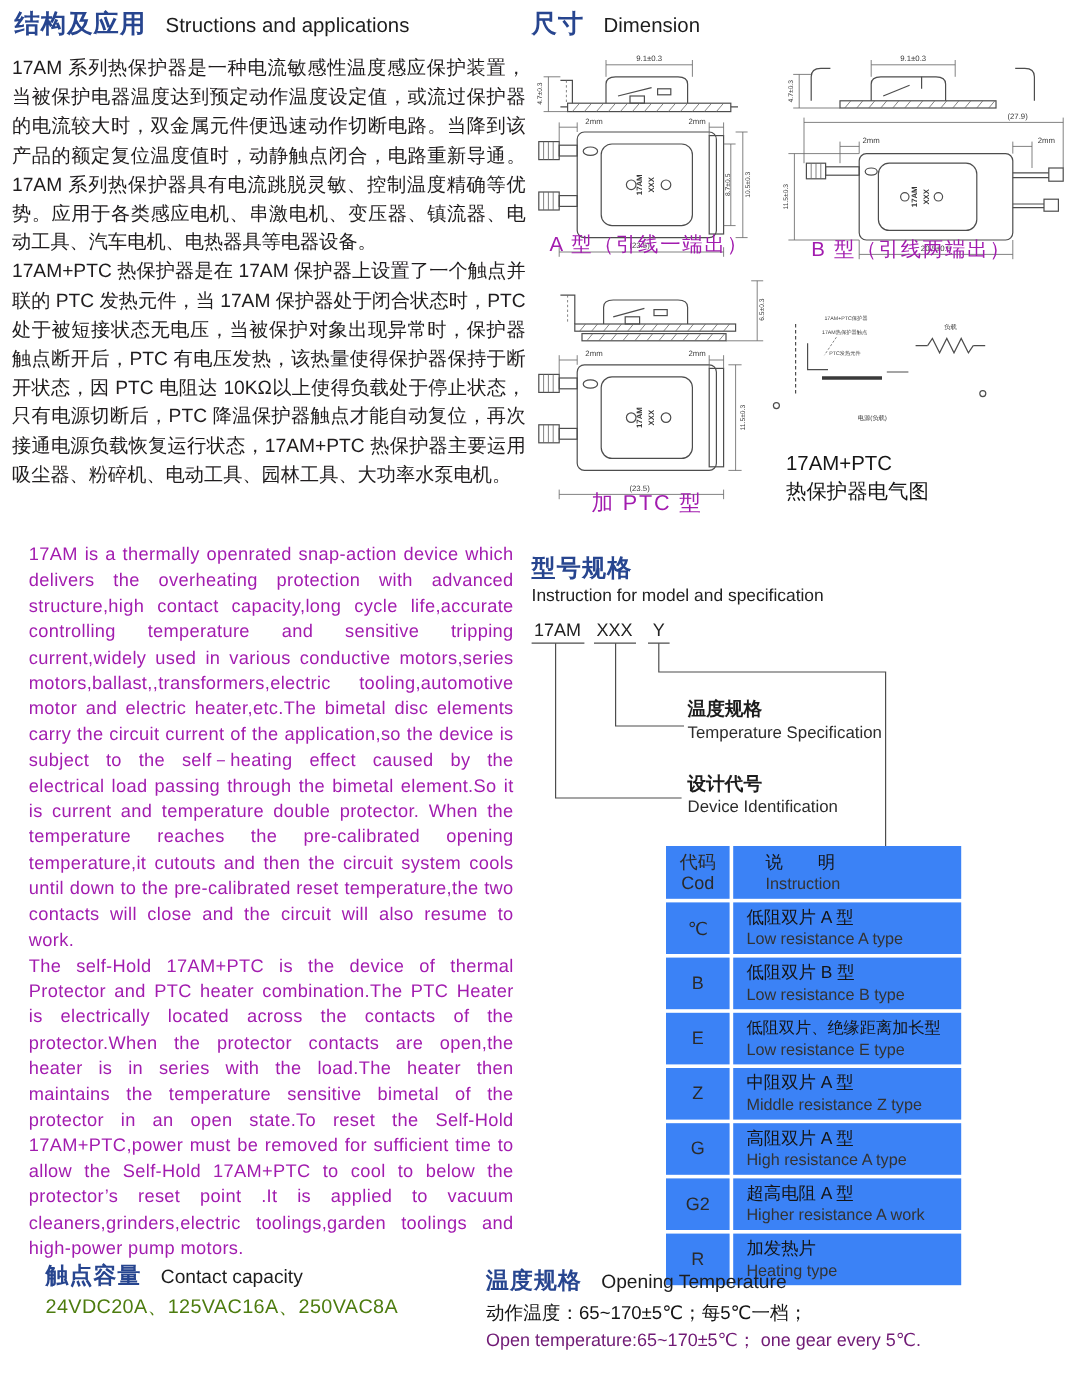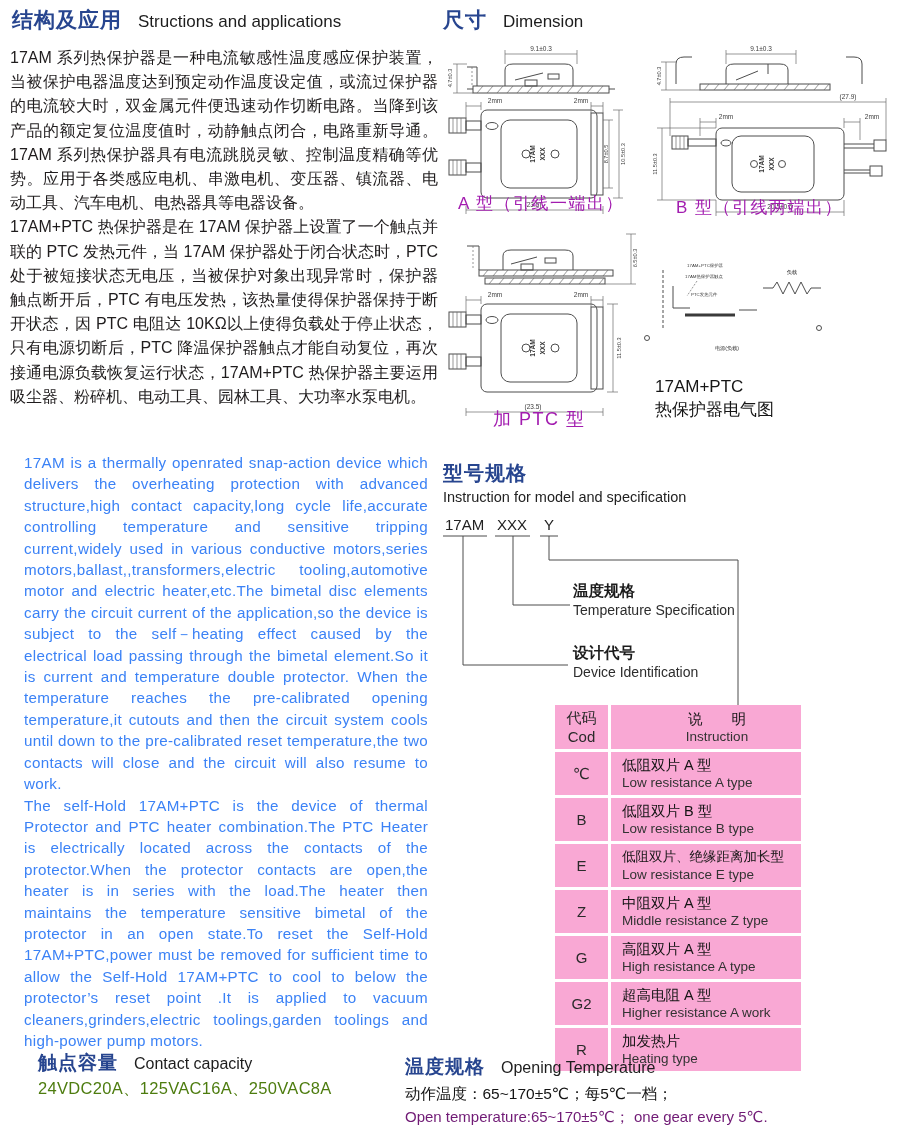--- a/index.html
+++ b/index.html
@@ -8,35 +8,35 @@
   .abs{position:absolute;}
   .sec-head{display:flex;align-items:baseline;gap:16px;white-space:nowrap;}
   .zh-title{color:#27458f;font-weight:bold;font-size:21px;letter-spacing:1px;}
   .en-title{color:#1d1d1d;font-size:17px;}
   .zh-title.small{font-size:19px;}
   .en-title.small{font-size:16px;}
   .cjk-block{left:10px;top:46px;width:428px;font-size:16px;line-height:24.2px;
              text-align:justify;color:#1f1c1d;}
   .cjk-block p{margin:0;}
   .en-block{left:24px;top:452px;width:404px;font-size:15.2px;line-height:21.4px;
-            text-align:justify;letter-spacing:0.3px;color:#3b82f6;}
+            text-align:justify;letter-spacing:0.3px;color:#a21caf;}
   .en-block p{margin:0;}
   .drawing-caption{font-size:17px;color:#a21caf;letter-spacing:1.5px;white-space:nowrap;}
   .circ-caption{width:215px;font-size:17px;color:#161616;line-height:23px;}
   .model-sub{font-size:14.5px;color:#222;margin-top:2px;}
   .spec-table{left:555px;top:705px;width:246px;}
   .t-row{display:grid;grid-template-columns:53px 1fr;gap:3px;margin-bottom:3px;}
-  .t-row > div{background:#f9a8d4;}
+  .t-row > div{background:#3b82f6;}
   .t-code{display:flex;flex-direction:column;align-items:center;justify-content:center;
           font-size:15px;color:#2a2a2a;min-height:39px;}
   .t-desc{padding:2px 5px 2px 11px;display:flex;flex-direction:column;justify-content:center;min-height:39px;}
   .t-desc .zh{font-size:14.5px;color:#141414;line-height:18px;}
   .t-desc .en{font-size:13.5px;color:#333;line-height:17px;}
   .t-head .t-code{min-height:40px;}
-  .t-head .t-desc{padding-left:27px;min-height:40px;align-items:center;}
+  .t-head .t-desc{padding-left:27px;min-height:40px;}
   .value-line{font-size:16.5px;color:#4d7c0f;letter-spacing:0.3px;white-space:nowrap;}
   .temp-line-zh{font-size:15.5px;color:#141414;white-space:nowrap;}
   .temp-line-en{font-size:15px;color:#701a75;white-space:nowrap;}
   svg{display:block;}
   svg .ln{stroke:#4d4d4d;stroke-width:1;fill:none;}
   svg .thin{stroke:#6a6a6a;stroke-width:0.7;fill:none;}
   svg .dim{font-size:6.5px;fill:#3c3c3c;}
   svg .dimS{font-size:5.6px;fill:#3c3c3c;}
   svg .body-txt{font-size:6.5px;fill:#333;font-weight:bold;}
   svg .tiny{font-size:4.4px;fill:#3a3a3a;}

